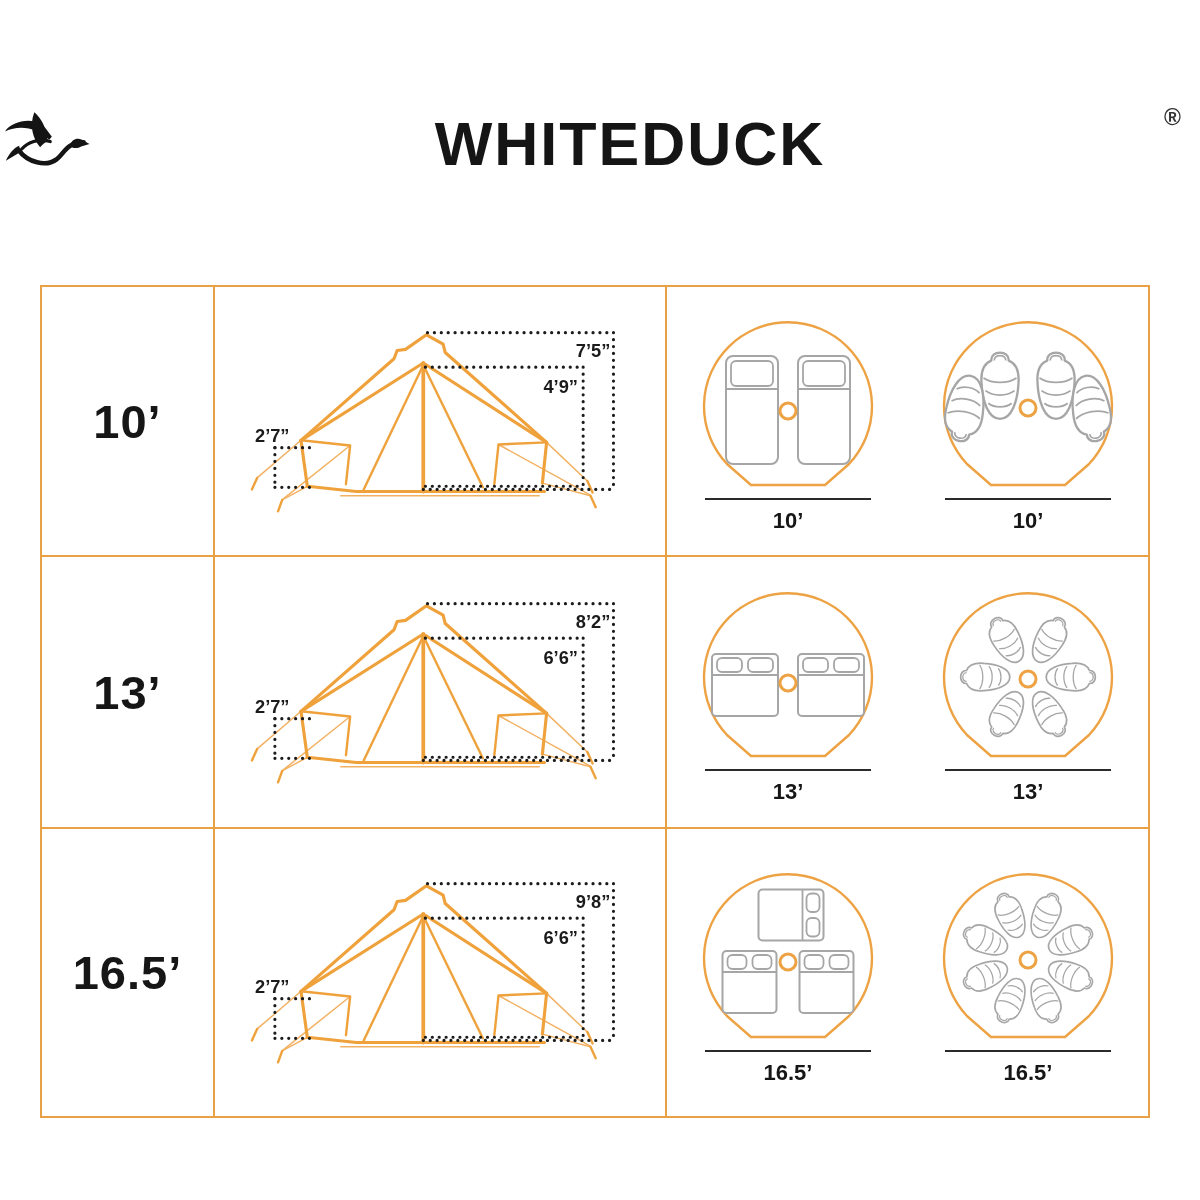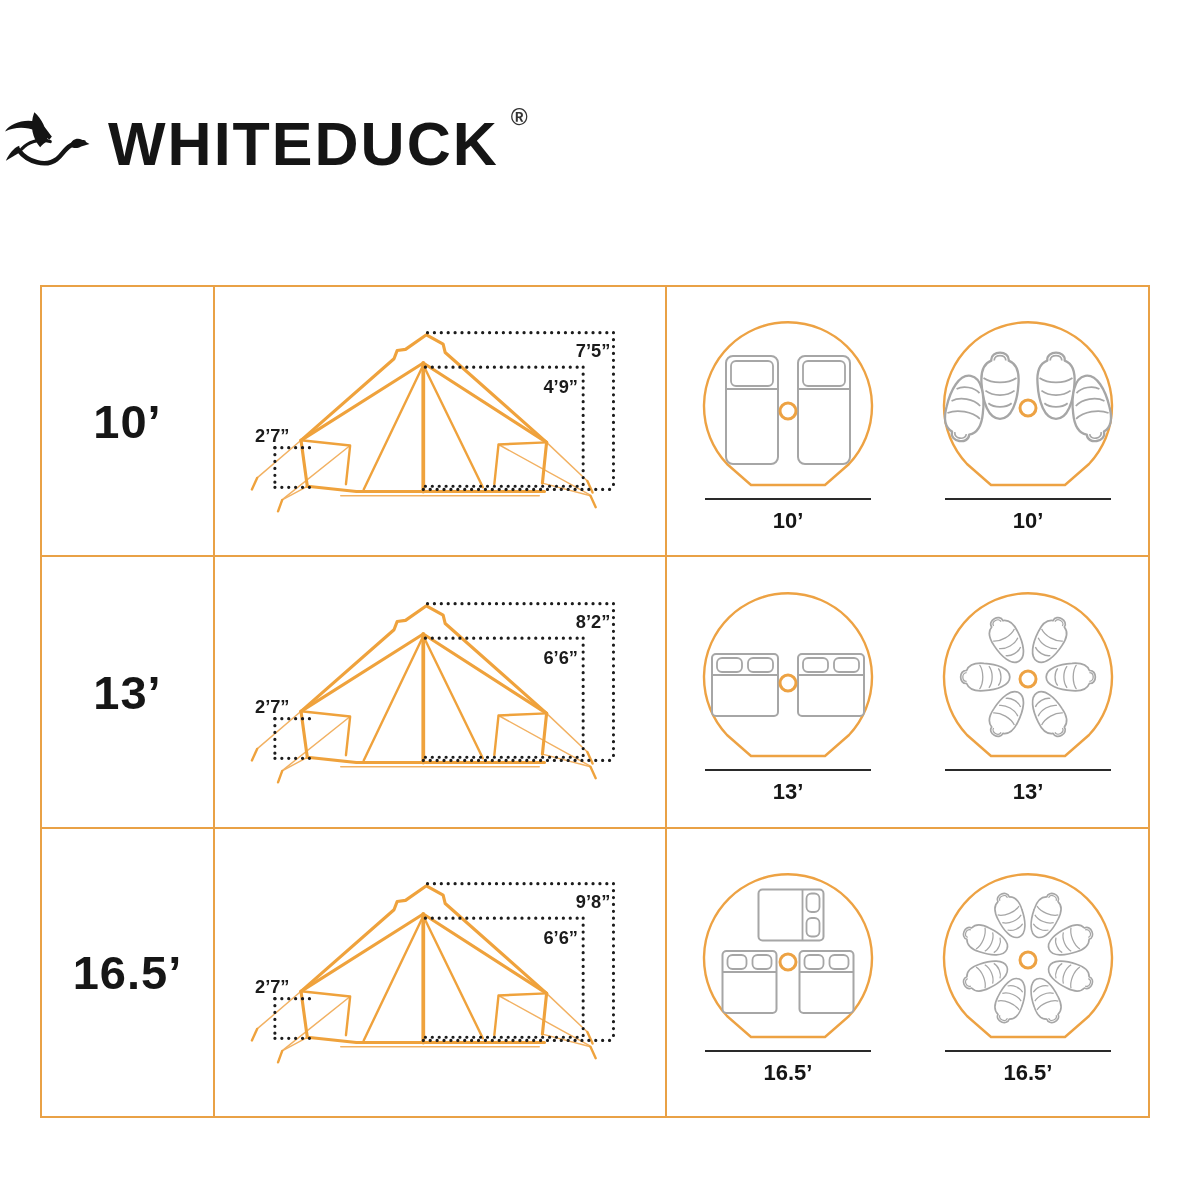--- a/index.html
+++ b/index.html
@@ -1,21 +1,21 @@
 <!DOCTYPE html>
 <html><head>
 <meta charset="utf-8">
 <style>
   html,body{margin:0;padding:0;}
   body{
     width:1200px;height:1200px;background:#ffffff;position:relative;
     font-family:"Liberation Sans",sans-serif;color:#1b1b1b;overflow:hidden;
   }
   
-  .logo-row{position:absolute;top:102px;left:0;width:1181px;display:flex;justify-content:flex-start;align-items:center;gap:16px;}
+  .logo-row{position:absolute;top:102px;left:0;width:1181px;display:flex;justify-content:space-between;align-items:center;gap:16px;}
   .duck-svg{width:92px;height:84px;flex:0 0 auto;}
   .brand-name{font-size:61px;font-weight:bold;letter-spacing:2px;color:#151515;line-height:1;}
   .reg-mark{font-size:23px;color:#333;align-self:flex-start;margin-top:2px;margin-left:-4px;font-weight:bold;}
   
   .size-table{
     position:absolute;left:40px;top:285px;width:1110px;height:833px;box-sizing:border-box;
     border:2.5px solid #E9A146;
     display:grid;grid-template-columns:173px 452px 1fr;grid-template-rows:270px 272px 1fr;
   }
   .trow{display:contents;}

